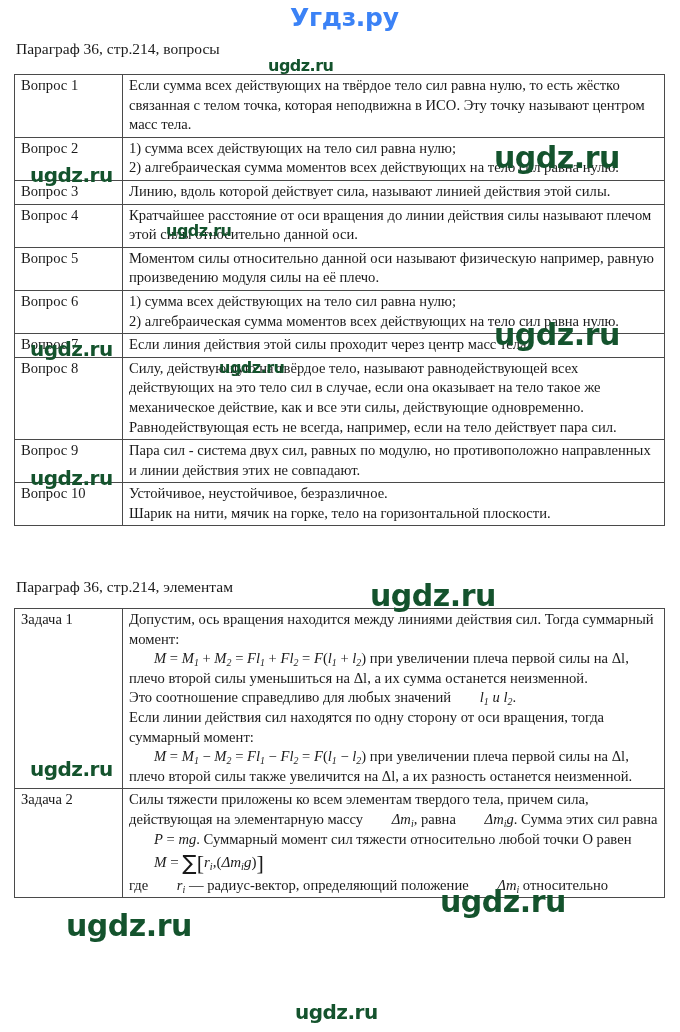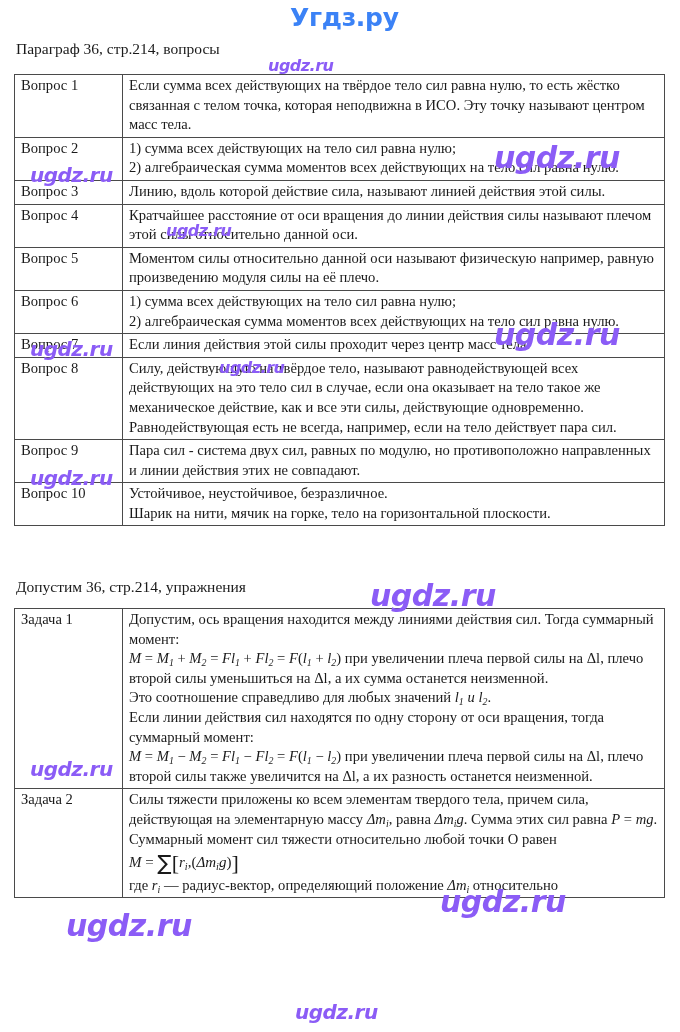--- a/index.html
+++ b/index.html
@@ -67,20 +67,21 @@
   }
   table.qa-table td.label-cell {
     width: 96px;
     white-space: nowrap;
   }
 
   
   .math {
     font-family: "Liberation Serif", "DejaVu Serif", serif;
     font-style: italic;
+    margin-left: 25px;
   }
   .math .op, .math .num, .math .paren { font-style: normal; }
   sub {
     font-size: 0.68em;
     line-height: 0;
     vertical-align: -0.28em;
   }
   .formula-block {
     margin: 4px 0 2px 0;
     font-size: 15px;
@@ -95,25 +96,24 @@
     font-size: 22px;
     font-style: normal;
     vertical-align: -3px;
   }
 
   
   .wm {
     position: absolute;
     font-family: "DejaVu Sans", "Liberation Sans", sans-serif;
     font-weight: bold;
-    color: #8b5cf6;
+    color: #14532d;
     letter-spacing: -0.5px;
     white-space: nowrap;
     pointer-events: none;
-    font-style: italic;
   }
   .wm-sm { font-size: 16px; }
   .wm-md { font-size: 20px; }
   .wm-lg { font-size: 30px; }
 </style>
 </head>
 <body>
 
 <div class="sheet">
 
@@ -132,21 +132,21 @@
       <tr>
         <td class="label-cell">Вопрос 2</td>
         <td>
           <div>1) сумма всех действующих на тело сил равна нулю;</div>
           <div>2) алгебраическая сумма моментов всех действующих на тело сил равна нулю.</div>
         </td>
       </tr>
       <tr>
         <td class="label-cell">Вопрос 3</td>
         <td>
-          <div>Линию, вдоль которой действие сила, называют линией действия этой силы.</div>
+          <div>Линию, вдоль которой действует сила, называют линией действия этой силы.</div>
         </td>
       </tr>
       <tr>
         <td class="label-cell">Вопрос 4</td>
         <td>
           <div>Кратчайшее расстояние от оси вращения до линии действия силы называют плечом этой силы относительно данной оси.</div>
         </td>
       </tr>
       <tr>
         <td class="label-cell">Вопрос 5</td>
@@ -182,21 +182,21 @@
       <tr>
         <td class="label-cell">Вопрос 10</td>
         <td>
           <div>Устойчивое, неустойчивое, безразличное.</div>
           <div>Шарик на нити, мячик на горке, тело на горизонтальной плоскости.</div>
         </td>
       </tr>
     </tbody>
   </table>
 
-  <div class="section-heading" id="heading-exercises">Допустим 36, стр.214, упражнения</div>
+  <div class="section-heading" id="heading-exercises">Параграф 36, стр.214, элементам</div>
 
   <table class="qa-table" id="exercises-table">
     <tbody>
 
       <tr>
         <td class="label-cell">Задача 1</td>
         <td>
           <div>Допустим, ось вращения находится между линиями действия сил. Тогда суммарный момент:</div>
 
           <div>

